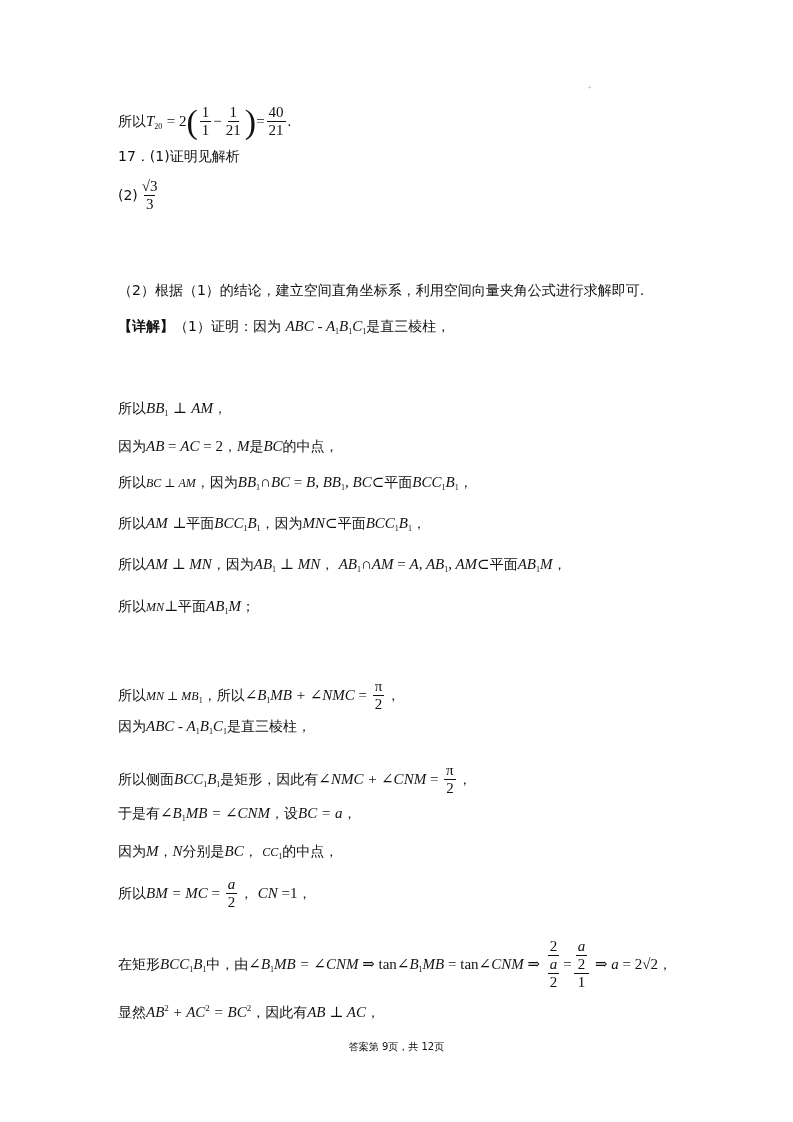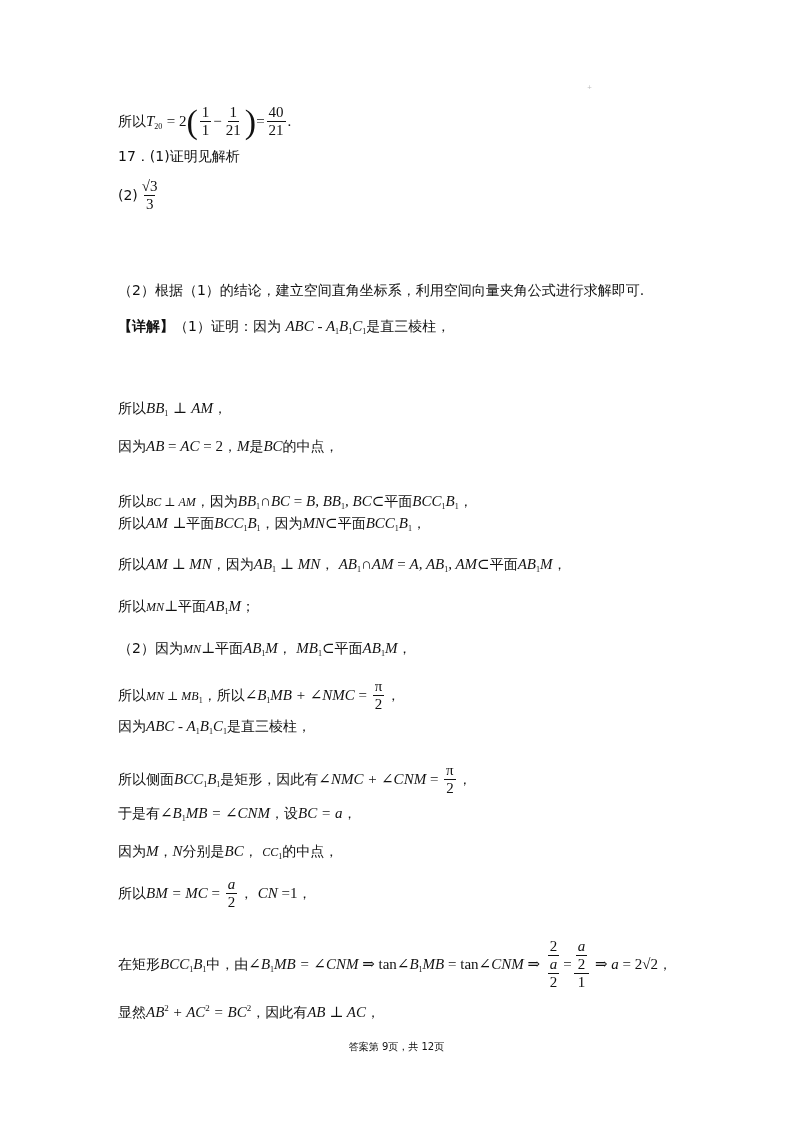--- a/index.html
+++ b/index.html
@@ -58,39 +58,36 @@
 
 
   <div class="line" style="top:398px;">
     <span>所以</span><span class="m">BB<sub>1</sub></span> <span class="n">⊥</span> <span class="m">AM</span><span>，</span>
   </div>
 
   <div class="line" style="top:436px;">
     <span>因为</span><span class="m">AB</span><span class="n"> = </span><span class="m">AC</span><span class="n"> = 2</span><span>，</span><span class="m">M</span><span>是</span><span class="m">BC</span><span>的中点，</span>
   </div>
 
-  <div class="line" style="top:472px;margin-top:19px;">
+  <div class="line" style="top:472px;">
     <span>所以</span><span class="m" style="font-size:12px;">BC ⊥ AM</span><span>，</span><span>因为</span><span class="m">BB<sub>1</sub></span><span class="n">∩</span><span class="m">BC</span><span class="n"> = </span><span class="m">B, BB<sub>1</sub>, BC</span><span class="n">⊂</span><span>平面</span><span class="m">BCC<sub>1</sub>B<sub>1</sub></span><span>，</span>
   </div>
 
   <div class="line" style="top:513px;">
     <span>所以</span><span class="m">AM</span> <span class="n">⊥</span><span>平面</span><span class="m">BCC<sub>1</sub>B<sub>1</sub></span><span>，</span><span>因为</span><span class="m">MN</span><span class="n">⊂</span><span>平面</span><span class="m">BCC<sub>1</sub>B<sub>1</sub></span><span>，</span>
   </div>
 
   <div class="line" style="top:554px;">
     <span>所以</span><span class="m">AM</span><span class="n"> ⊥ </span><span class="m">MN</span><span>，</span><span>因为</span><span class="m">AB<sub>1</sub></span><span class="n"> ⊥ </span><span class="m">MN</span><span>，</span> <span class="m">AB<sub>1</sub></span><span class="n">∩</span><span class="m">AM</span><span class="n"> = </span><span class="m">A, AB<sub>1</sub>, AM</span><span class="n">⊂</span><span>平面</span><span class="m">AB<sub>1</sub>M</span><span>，</span>
   </div>
 
   <div class="line" style="top:596px;">
     <span>所以</span><span class="m" style="font-size:12px;">MN</span><span class="n">⊥</span><span>平面</span><span class="m">AB<sub>1</sub>M</span><span>；</span>
   </div>
 
-  <div class="line" style="top:638px;">
-    <span>（2）因为</span><span class="m" style="font-size:12px;">MN</span><span class="n">⊥</span><span>平面</span><span class="m">AB<sub>1</sub>M</span><span>，</span> <span class="m">MB<sub>1</sub></span><span class="n">⊂</span><span>平面</span><span class="m">AB<sub>1</sub>M</span><span>，</span>
-  </div>
 
   <div class="line" style="top:678px;">
     <span>所以</span><span class="m" style="font-size:12px;">MN ⊥ MB<sub>1</sub></span><span>，</span><span>所以</span><span class="m">∠B<sub>1</sub>MB + ∠NMC</span><span class="n"> = </span><span class="frac">
         <span class="num">π</span>
         <span class="den">2</span>
       </span><span>，</span>
   </div>
 
   <div class="line" style="top:716px;">
     <span>因为</span><span class="m">ABC - A<sub>1</sub>B<sub>1</sub>C<sub>1</sub></span><span>是直三棱柱，</span>

